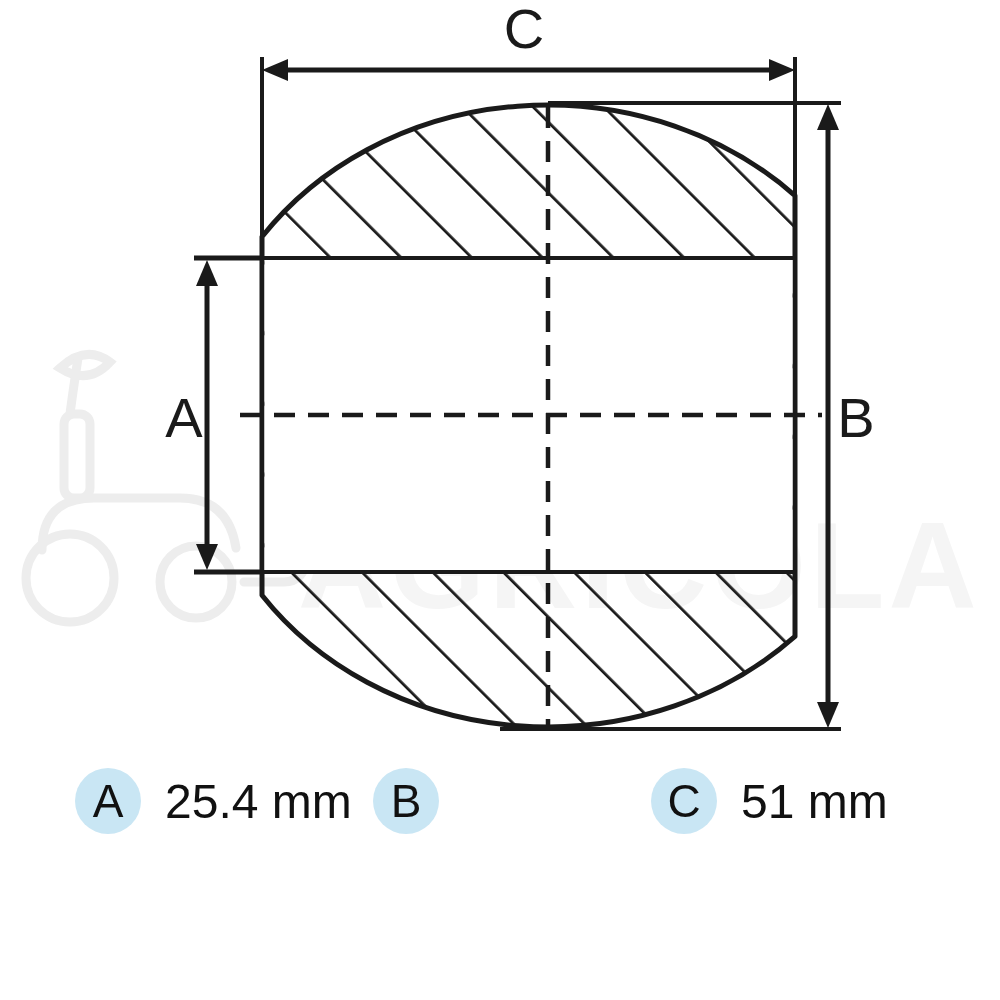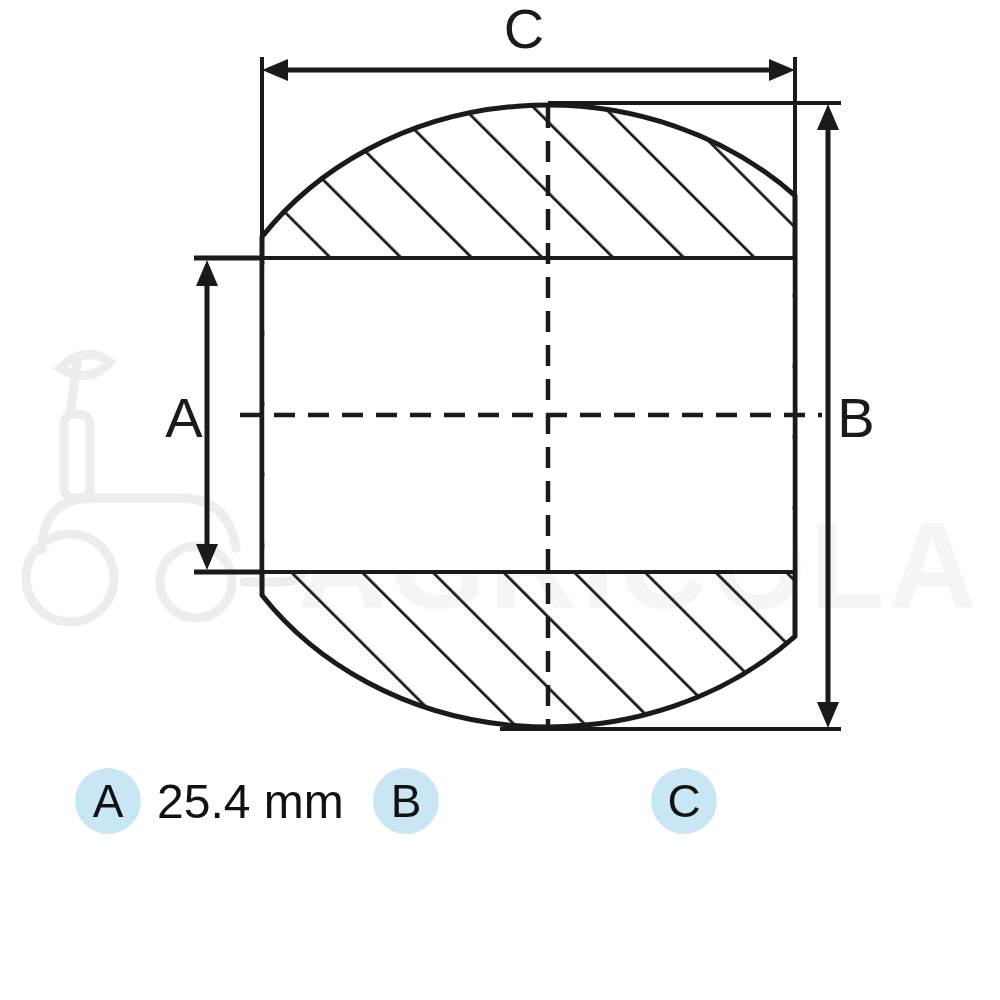--- a/index.html
+++ b/index.html
@@ -63,21 +63,21 @@
     width: 66px; height: 66px;
     border-radius: 50%;
     background: #c9e6f4;
     display: flex;
     align-items: center;
     justify-content: center;
     font-size: 46px;
     color: #111111;
   }
   .legend-value {
-    margin-left: 16px;
+    margin-left: 24px;
     font-size: 48px;
     color: #111111;
     white-space: nowrap;
   }
 </style>
 </head>
 <body>
 
 <div class="canvas">
 
@@ -144,16 +144,17 @@
   <div class="legend">
     <div class="legend-item">
       <div class="legend-badge">A</div>
       <div class="legend-value">25.4 mm</div>
     </div>
     <div class="legend-item">
       <div class="legend-badge">B</div>
     </div>
     <div class="legend-item">
       <div class="legend-badge">C</div>
+      <div class="legend-value">51 mm</div>
     </div>
   </div>
 
 </div>
 
 </body></html>

